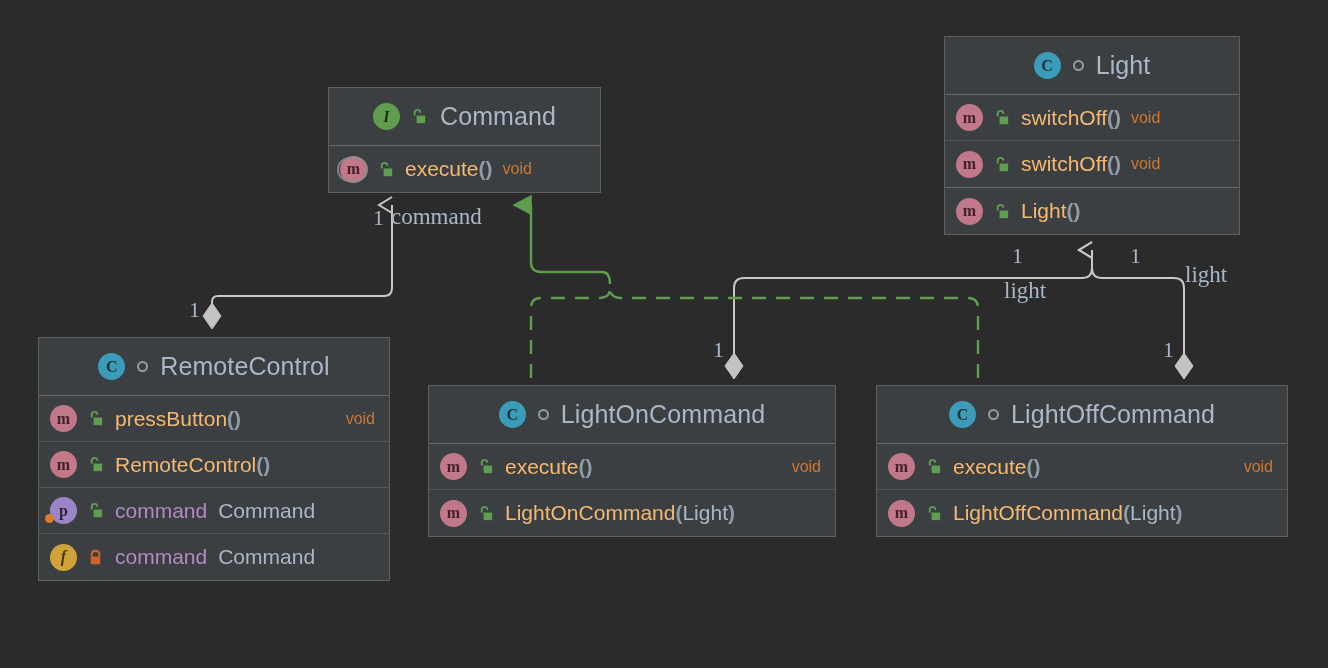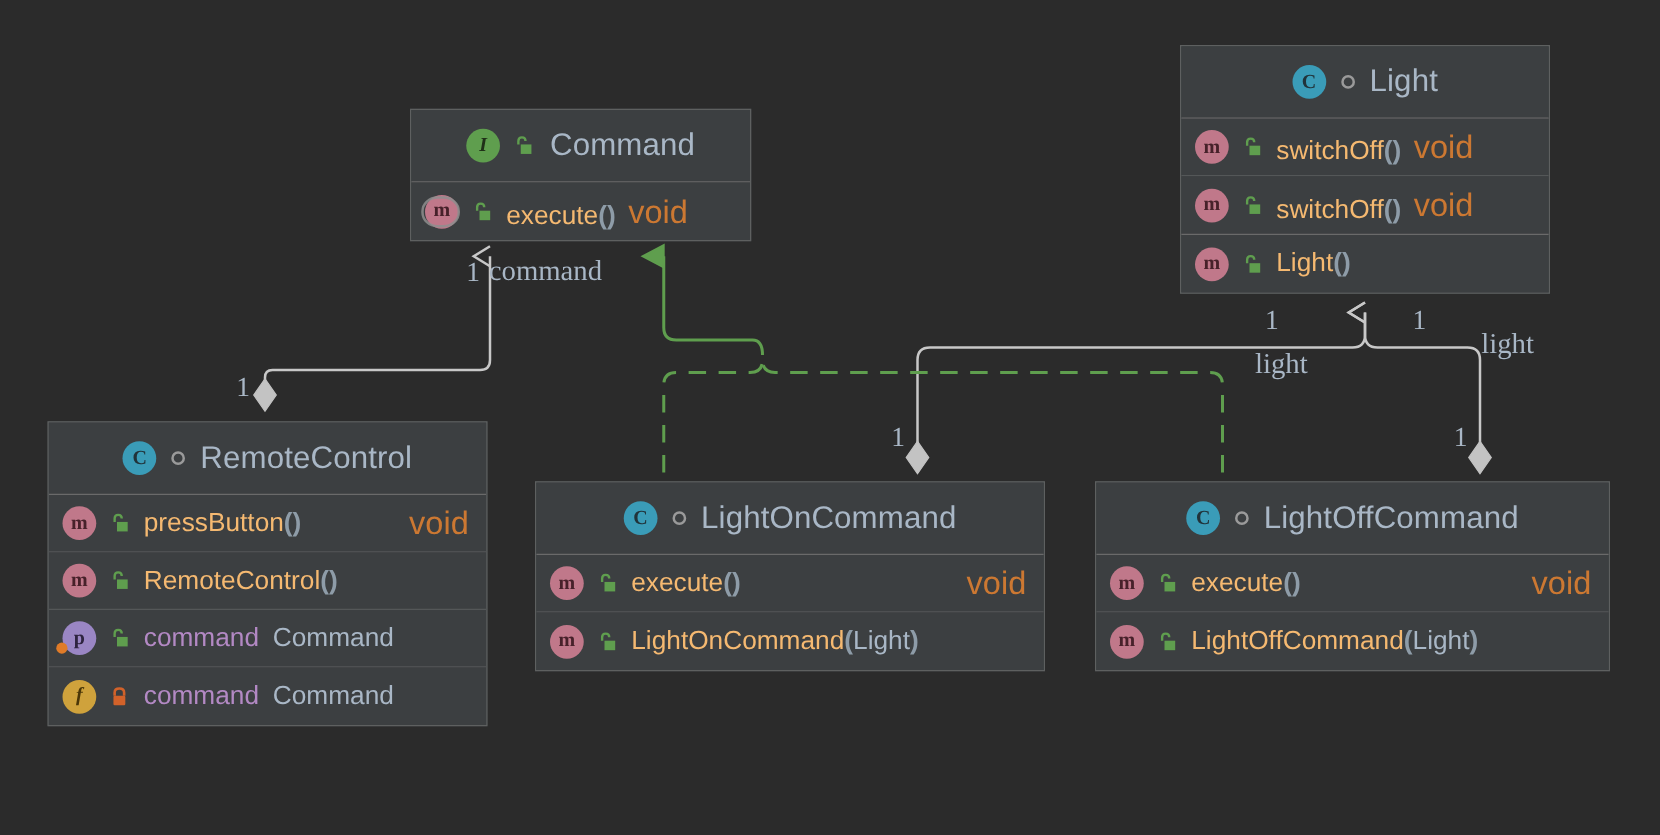--- a/index.html
+++ b/index.html
@@ -65,26 +65,26 @@
     padding: 0 14px 0 11px;
     border-bottom: 1px solid #545758;
     background: #3c3f41;
   }
   .uml-row.last { border-bottom: none; }
   .uml-row .member {
     margin-left: 10px;
     font-size: 21px;
     white-space: nowrap;
     display: flex;
-    align-items: flex-end;
+    align-items: center;
   }
   .spacer { flex: 1 1 auto; }
   .mname2 { color: #f5b971; }
   .paren  { color: #8e9ca8; font-weight: bold; }
-  .rtype  { color: #cc7832; font-size: 26px; }
+  .rtype  { color: #cc7832; font-size: 16px; }
   .ptype  { color: #a9b7c6; }
   .fname  { color: #b389c4; }
   .ftype  { color: #a9b7c6; }
 
   
   .badge {
     position: relative;
     width: 27px; height: 27px;
     border-radius: 50%;
     display: inline-flex;

